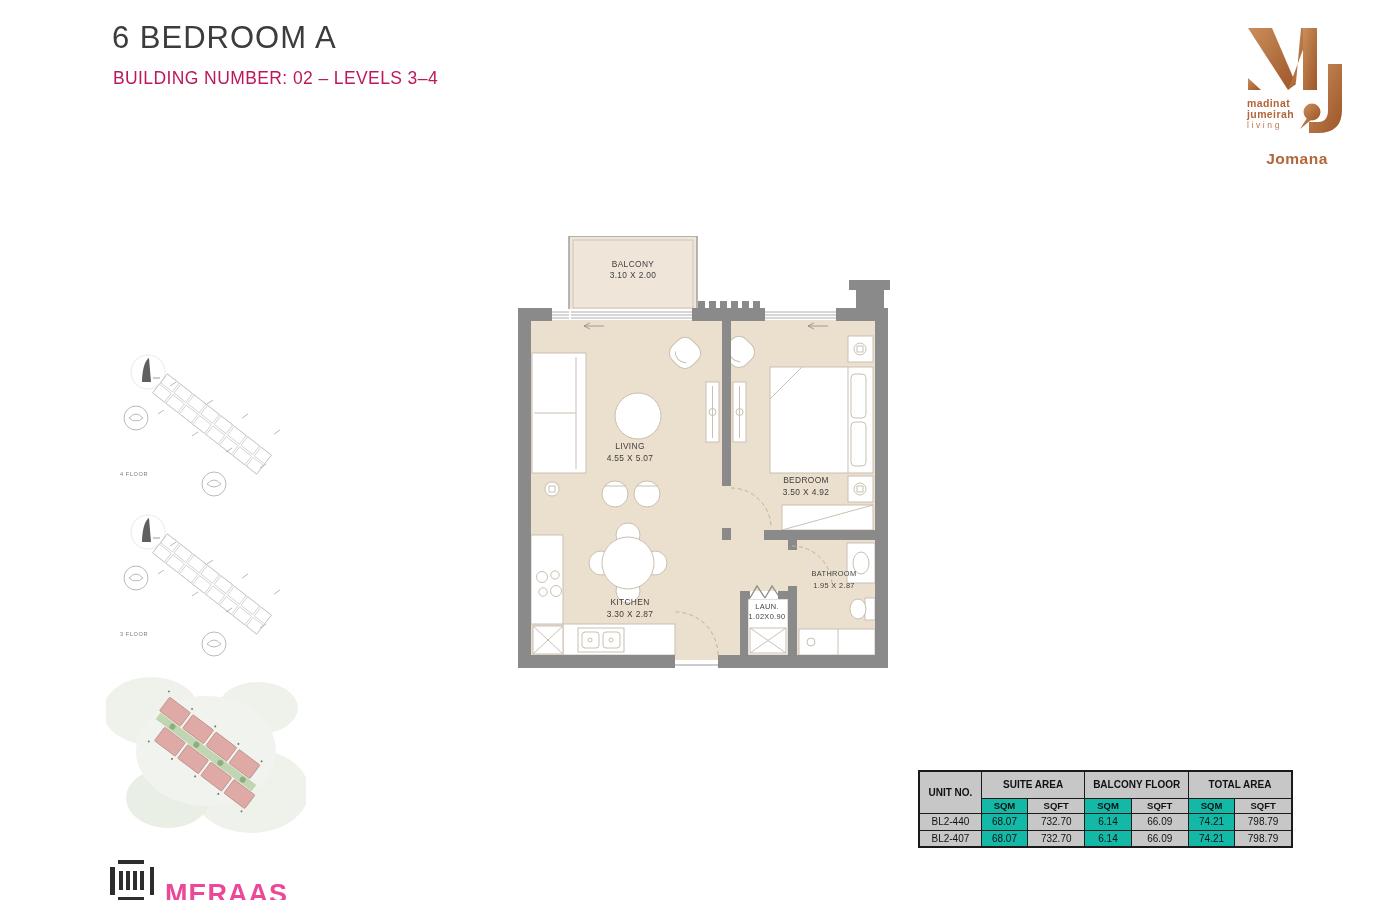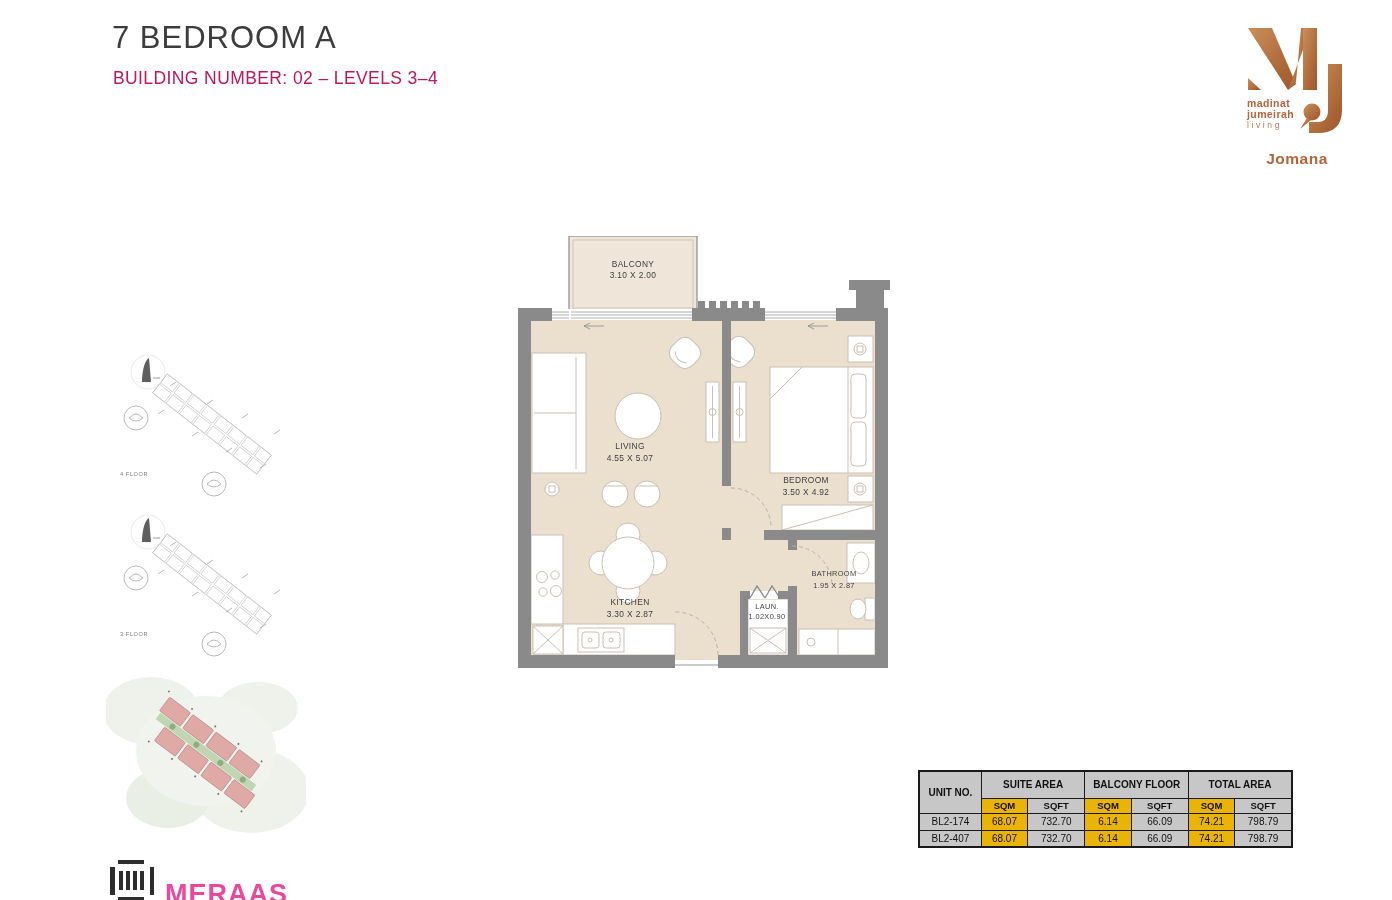--- a/index.html
+++ b/index.html
@@ -30,38 +30,38 @@
   #siteplan{left:106px;top:666px;}
   .kp-label{fill:#7c7c7c;font-size:5.6px;letter-spacing:0.6px;}
 
   
   #area-table{left:918px;top:770px;border-collapse:collapse;table-layout:fixed;width:375px;
               font-size:10px;color:#111;}
   #area-table td,#area-table th{border:1px solid #1a1a1a;text-align:center;vertical-align:middle;
               padding:0;overflow:hidden;white-space:nowrap;}
   #area-table{border:2px solid #1a1a1a;}
   #area-table .g{background:#c7c7c7;}
-  #area-table .w{background:#eab308;}
+  #area-table .w{background:#14b8a6;}
   #area-table .grp{font-weight:bold;font-size:10px;height:27px;}
   #area-table .sub{font-weight:400;font-size:9.5px;height:15px;}
   #area-table .dat{height:17px;font-weight:400;}
   #area-table .unith{font-weight:bold;}
 
   
   #footer-brand{left:110px;top:851px;display:flex;align-items:center;gap:11px;}
   #meraas-icon{position:relative;width:44px;height:42px;}
   #meraas-icon div{position:absolute;background:#2d2d2d;}
   #meraas-word{font-size:27px;font-weight:bold;color:#ec4899;letter-spacing:1px;margin-top:28px;}
 </style>
 </head>
 <body>
 
 <div id="page">
 
-  <div class="abs" id="title">7 BEDROOM A</div>
+  <div class="abs" id="title">6 BEDROOM A</div>
   <div class="abs" id="subtitle">BUILDING NUMBER: 02 – LEVELS 3–4</div>
 
   <div class="abs" id="brand">
     <svg width="104" height="118" viewBox="0 0 104 118">
       <defs>
         <linearGradient id="cg" x1="0" y1="0" x2="1" y2="1">
           <stop offset="0" stop-color="#c98f5b"></stop>
             <stop offset="1" stop-color="#9e5529"></stop>
         </linearGradient>
       </defs>
@@ -414,21 +414,21 @@
     </tr>
     <tr class="sub">
       <th class="w">SQM</th>
       <th class="g">SQFT</th>
       <th class="w">SQM</th>
       <th class="g">SQFT</th>
       <th class="w">SQM</th>
       <th class="g">SQFT</th>
     </tr>
     <tr class="dat">
-      <td class="g">BL2-174</td>
+      <td class="g">BL2-440</td>
       <td class="w">68.07</td>
       <td class="g">732.70</td>
       <td class="w">6.14</td>
       <td class="g">66.09</td>
       <td class="w">74.21</td>
       <td class="g">798.79</td>
     </tr>
     <tr class="dat">
       <td class="g">BL2-407</td>
       <td class="w">68.07</td>

